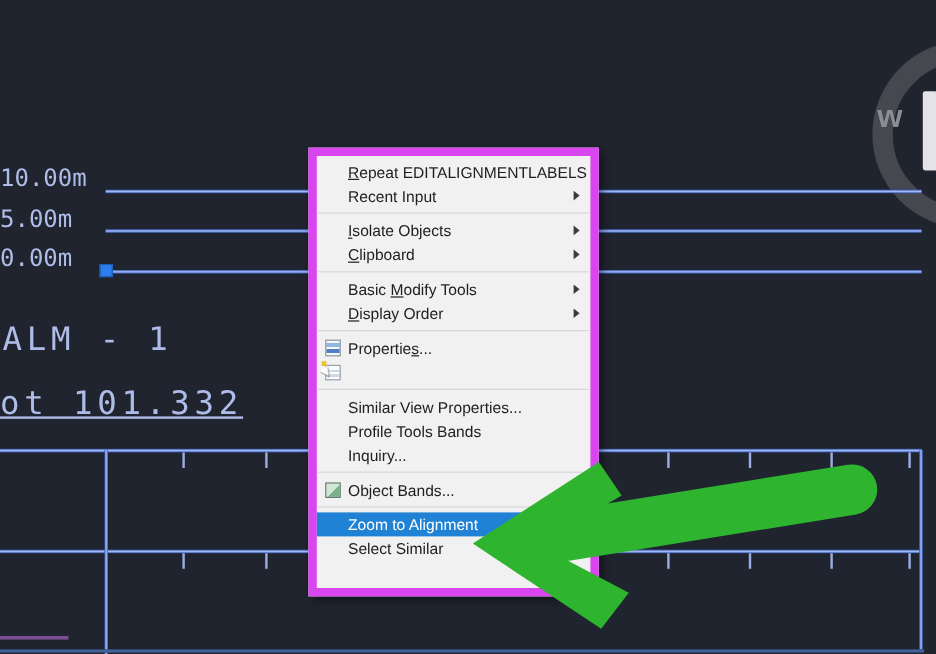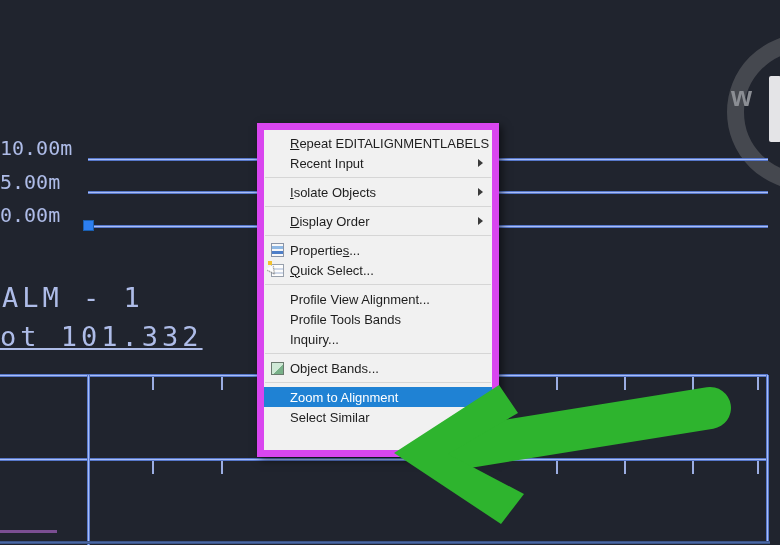--- a/index.html
+++ b/index.html
@@ -105,21 +105,21 @@
 
     <div class="hline" style="left:88px;  top:158px; width:680px;"></div>
     <div class="hline" style="left:88px;  top:191px; width:680px;"></div>
     <div class="hline" style="left:94px;  top:225px; width:674px;"></div>
     <div class="grip"></div>
 
     <div class="elev-label" style="top:137px;">10.00m</div>
     <div class="elev-label" style="top:171px;">5.00m</div>
     <div class="elev-label" style="top:204px;">0.00m</div>
 
-    <div class="cad-text" style="left:2px; top:282px;">ALM - 1</div>
+    <div class="cad-text" style="left:2px; top:268px;">ALM - 1</div>
     <div class="cad-text" style="left:0;   top:321px;text-decoration:underline;">ot 101.332</div>
 
     <div class="hline" style="left:0; top:374px; width:768px;"></div>
     <div class="hline" style="left:0; top:458px; width:768px;"></div>
 
     <div class="tick" style="left:152px; top:377px;"></div>
     <div class="tick" style="left:221px; top:377px;"></div>
     <div class="tick" style="left:556px; top:377px;"></div>
     <div class="tick" style="left:624px; top:377px;"></div>
     <div class="tick" style="left:692px; top:377px;"></div>
@@ -149,43 +149,52 @@
           <span class="mic"></span>
           <span class="mlabel">Recent Input</span>
           <span class="subarrow"></span>
         </div>
         <div class="msep"></div>
         <div class="mrow">
           <span class="mic"></span>
           <span class="mlabel"><u>I</u>solate Objects</span>
           <span class="subarrow"></span>
         </div>
-        <div class="msep"></div>
+        <div class="mrow">
+          <span class="mic"></span>
+          <span class="mlabel"><u>C</u>lipboard</span>
+          <span class="subarrow"></span>
+        </div>
+        <div class="msep"></div>
+        <div class="mrow">
+          <span class="mic"></span>
+          <span class="mlabel">Basic <u>M</u>odify Tools</span>
+          <span class="subarrow"></span>
+        </div>
         <div class="mrow">
           <span class="mic"></span>
           <span class="mlabel"><u>D</u>isplay Order</span>
           <span class="subarrow"></span>
         </div>
         <div class="msep"></div>
         <div class="mrow">
           <span class="mic">
             <i class="ic-properties-icon"></i>
           </span>
           <span class="mlabel">Propertie<u>s</u>...</span>
         </div>
         <div class="mrow">
           <span class="mic">
             <i class="ic-quick-select-icon"></i>
           </span>
-          <span class="mlabel"><u>Q</u>uick Select...</span>
-        </div>
-        <div class="msep"></div>
-        <div class="mrow">
-          <span class="mic"></span>
-          <span class="mlabel">Profile View Alignment...</span>
+        </div>
+        <div class="msep"></div>
+        <div class="mrow">
+          <span class="mic"></span>
+          <span class="mlabel">Similar View Properties...</span>
         </div>
         <div class="mrow">
           <span class="mic"></span>
           <span class="mlabel">Profile Tools Bands</span>
         </div>
         <div class="mrow">
           <span class="mic"></span>
           <span class="mlabel">Inquiry...</span>
         </div>
         <div class="msep"></div>

